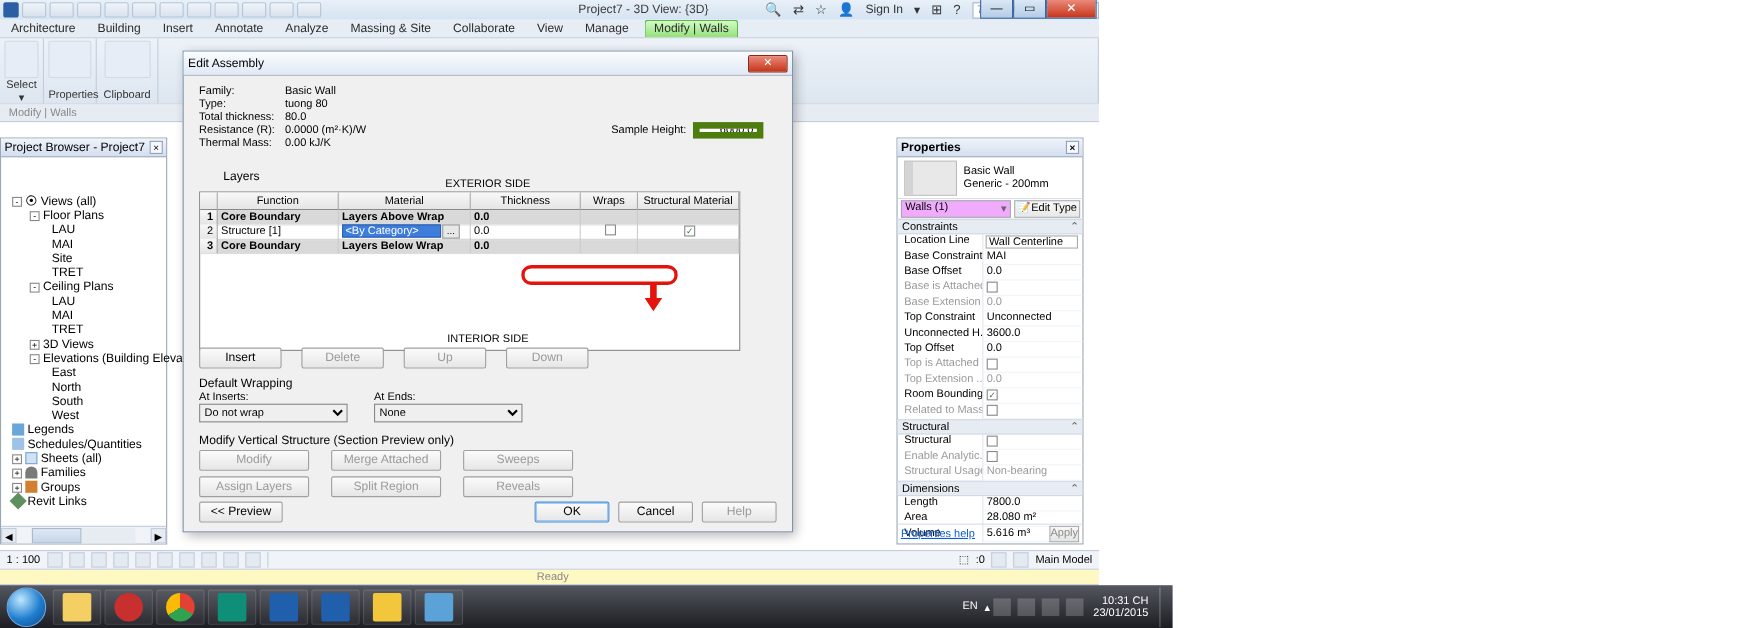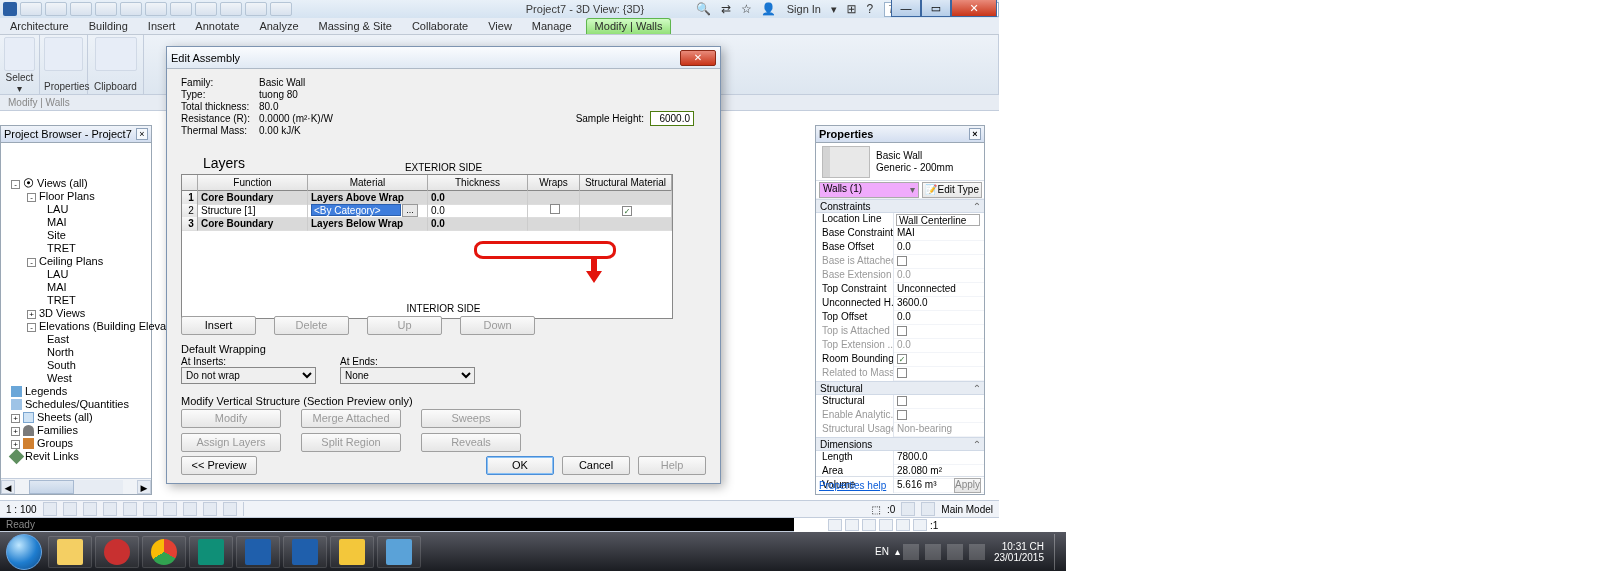--- a/index.html
+++ b/index.html
@@ -75,30 +75,30 @@
 .props .prow .pv.box { border:1px solid #aaa; height:12px; margin:1px 4px 0 2px; padding-left:2px; }
 .props .cb { width:10px; height:10px; border:1px solid #888; display:inline-block; margin-top:1px; background:#fff; text-align:center; font-size:8px; line-height:9px; color:#307030;}
 .props .foot { position:absolute; bottom:0; left:0; width:100%; height:18px; border-top:1px solid #d8dee7; display:flex; align-items:center; justify-content:space-between; padding:0 3px;}
 .props .foot a { color:#0a5cd8; text-decoration:underline; font-size:10px; }
 .props .foot .applybtn { width:27px; height:15px; border:1px solid #aaa; background:linear-gradient(#f8f8f8,#e4e4e4); font-size:10px; text-align:center; color:#888;}
 
 
 .viewbar { position:absolute; top:500px; left:0; width:999px; height:18px; background:#f0f3f8; border-top:1px solid #c3cddc; border-bottom:1px solid #c3cddc; display:flex; align-items:center; font-size:10px; padding:0 6px; gap:6px;}
 .viewbar .sep { width:1px; height:14px; background:#c3cddc; }
 .viewbar .vb-ic { width:14px;height:14px;background:#e4eaf2;border:1px solid #c3cddc;}
-.status { position:absolute; top:518px; left:0; width:794px; height:14px; background:#000000; font-size:10px; color:#888; padding-left:6px; line-height:14px; border-bottom:1px solid #c3cddc;}
+.status { position:absolute; top:518px; left:0; width:999px; height:14px; background:#fef9c3; font-size:10px; color:#888; padding-left:6px; line-height:14px; border-bottom:1px solid #c3cddc;text-align:center;}
 .dlg { position:absolute; top:46px; left:166px; width:555px; height:438px; background:#f0f0f0; border:1px solid #7d94b1; box-shadow:3px 3px 10px rgba(0,0,0,.3);}
 .dlg .dhead { height:22px; background:linear-gradient(#fafcfe,#e0e9f4); border-bottom:1px solid #aeb9c6; display:flex; align-items:center; justify-content:space-between; padding:0 4px; }
 .dlg .dhead .dtitle { font-size:11px; }
 .dlg .dhead .dclose { width:36px; height:16px; background:linear-gradient(#e98a7a,#c83418); border:1px solid #8c2815; border-radius:2px; color:#fff; text-align:center; font-size:10px; line-height:14px;}
 .dlg .body { padding:8px 14px; font-size:11px; }
 .infogrid { display:grid; grid-template-columns:78px 140px; row-gap:1px; font-size:10px; }
 .sh { position:absolute; top:64px; right:26px; font-size:10px; display:flex; align-items:center; }
-.sh input { width:44px; height:15px; border:1px solid #4d7c0f; margin-left:6px; font-size:10px; padding-left:3px; text-align:right; padding-right:3px; }
-.layerslbl { position:absolute; top:108px; left:14px; font-size:14px;padding-left:22px; }
+.sh input { width:64px; height:15px; border:6px solid #4d7c0f; margin-left:6px; font-size:10px; padding-left:3px; text-align:right; padding-right:3px; }
+.layerslbl { position:absolute; top:108px; left:14px; font-size:11px;padding-left:22px; }
 .extside { position:absolute; top:115px; left:0; width:100%; text-align:center; font-size:10px; }
 .tblwrap { position:absolute; top:127px; left:14px; width:492px; height:145px; border:1px solid #888; background:#fff; }
 .tblhead { display:grid; grid-template-columns:16px 110px 120px 100px 52px 92px; height:16px; background:linear-gradient(#f8f8f8,#e5e5e5); border-bottom:1px solid #888; }
 .tblhead div { border-right:1px solid #aaa; text-align:center; font-size:10px; line-height:16px;}
 .tblrow { display:grid; grid-template-columns:16px 110px 120px 100px 52px 92px; height:13px; }
 .tblrow div { border-right:1px solid #ccc; border-bottom:1px solid #ddd; padding-left:3px; font-size:10px; line-height:13px; }
 .tblrow .rh { background:linear-gradient(#f8f8f8,#e5e5e5); border-right:1px solid #aaa; text-align:center;}
 .tblrow.core { background:#d9d9d9; }
 .tblrow.core div { font-weight:bold; }
 .tblrow .cbcell { text-align:center; }

